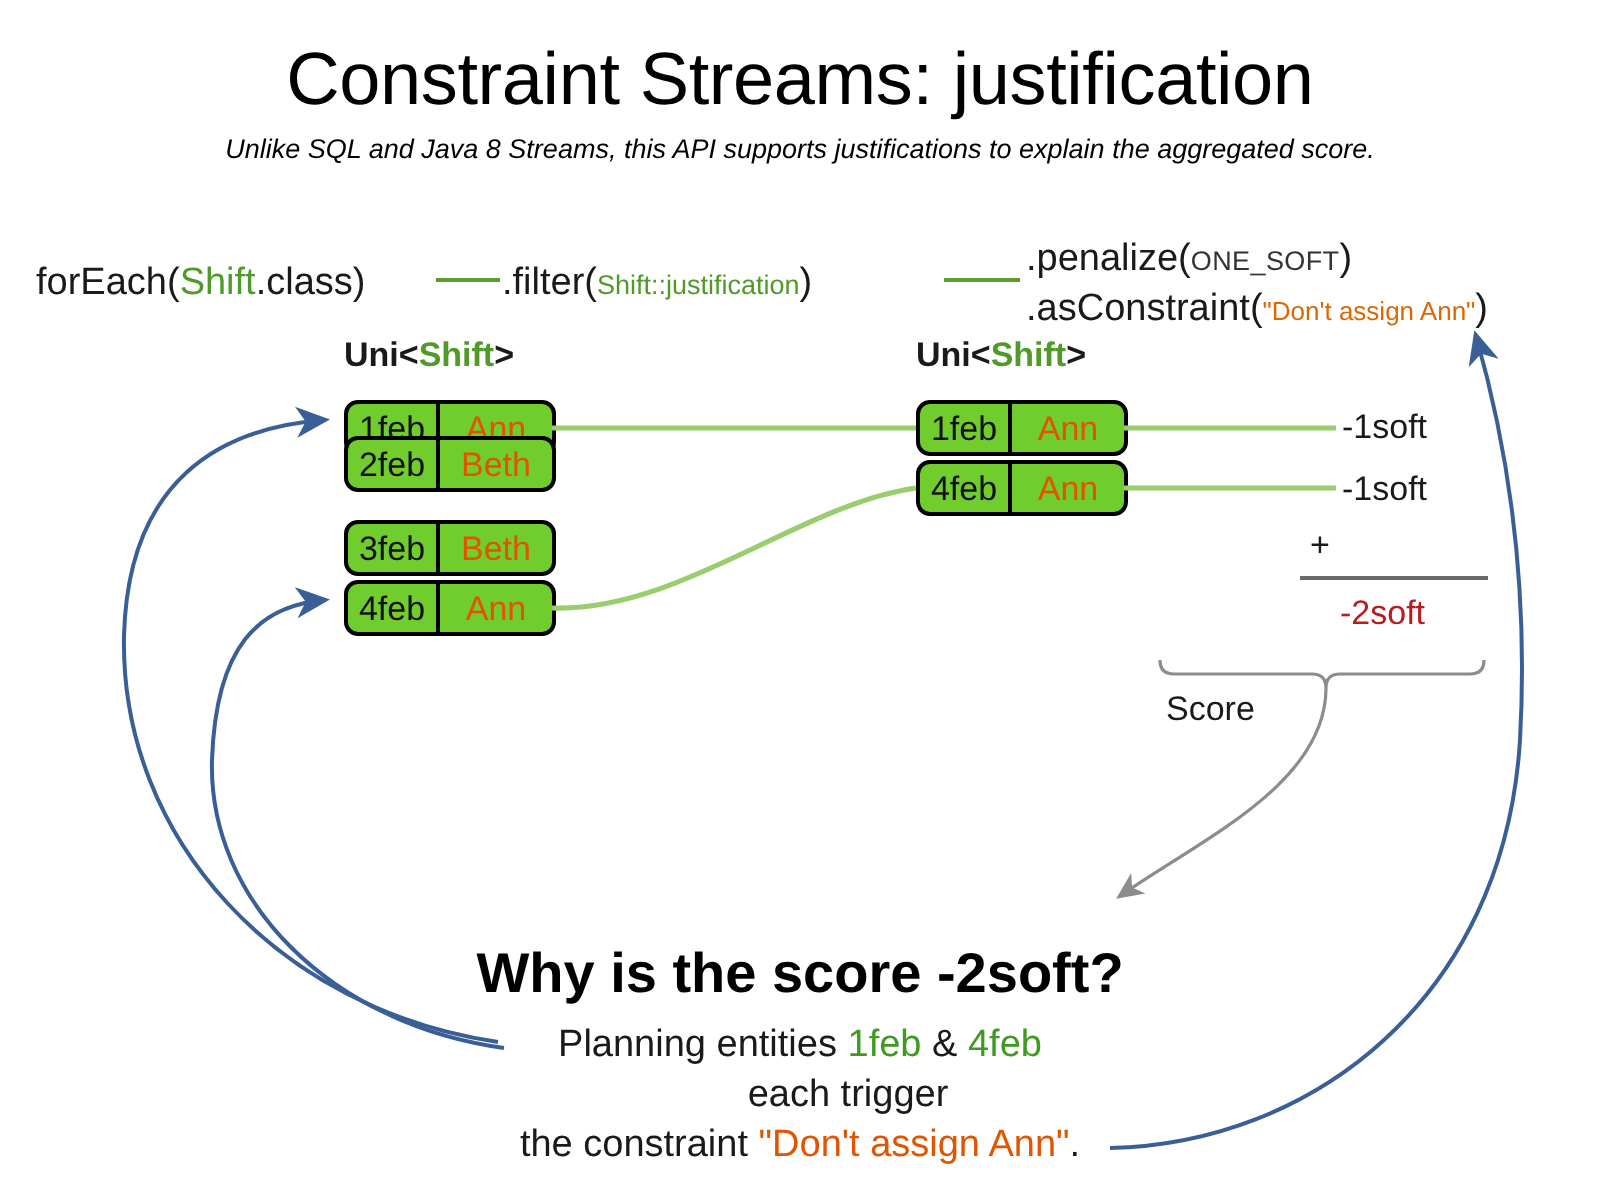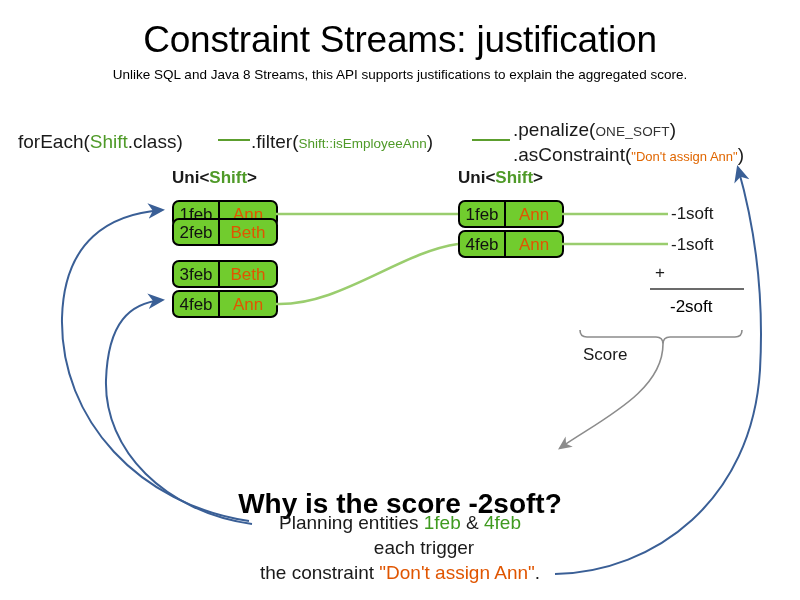--- a/index.html
+++ b/index.html
@@ -37,20 +37,21 @@
     white-space: nowrap;
   }
   #subtitle {
     left: 0; top: 66px;
     width: 800px;
     text-align: center;
     font-size: 13.5px;
     line-height: 18px;
     color: #000;
     white-space: nowrap;
+    font-style: italic;
   }
 
   
   .code {
     font-size: 19px;
     line-height: 23px;
     color: #1a1a1a;
     white-space: nowrap;
   }
   .code .grn { color: #4f9a28; }
@@ -156,27 +157,27 @@
     font-size: 17px;
     line-height: 20px;
     color: #1a1a1a;
     white-space: nowrap;
     margin-top: 48px;
   }
   #score-total {
     left: 670px; top: 297px;
     font-size: 17px;
     line-height: 20px;
-    color: #000000;
+    color: #b91c1c;
     white-space: nowrap;
   }
 
   
   #why-heading {
-    left: 0; top: 487px;
+    left: 0; top: 470px;
     width: 800px;
     text-align: center;
     font-size: 28px;
     line-height: 34px;
     font-weight: bold;
     color: #000;
     white-space: nowrap;
   }
   .explain-line {
     position: absolute;
@@ -207,21 +208,21 @@
 
 <div id="slide">
 
   <div class="abs" id="title">Constraint Streams: justification</div>
   <div class="abs" id="subtitle">Unlike SQL and Java 8 Streams, this API supports justifications to explain the aggregated score.</div>
 
   <div class="abs code" id="code-foreach"><span>forEach(</span><span class="grn">Shift</span><span>.class)</span></div>
 
   <div class="abs pipe-seg" id="pipe1"></div>
 
-  <div class="abs code" id="code-filter"><span>.filter(</span><span class="sm">Shift::isEmployeeAnn</span><span>)</span></div>
+  <div class="abs code" id="code-filter"><span>.filter(</span><span class="sm">Shift::justification</span><span>)</span></div>
 
   <div class="abs pipe-seg" id="pipe2"></div>
 
   <div class="abs code" id="code-penalize"><span>.penalize(</span><span class="sm-dark">ONE_SOFT</span><span>)</span></div>
 
   <div class="abs code" id="code-asconstraint"><span>.asConstraint(</span><span class="orange-str">"Don't assign Ann"</span><span>)</span></div>
 
   <div class="abs uni-caption" id="uni-left"><span>Uni&lt;</span><span class="grn">Shift</span><span>&gt;</span></div>
 
   <div class="abs uni-caption" id="uni-right"><span>Uni&lt;</span><span class="grn">Shift</span><span>&gt;</span></div>

